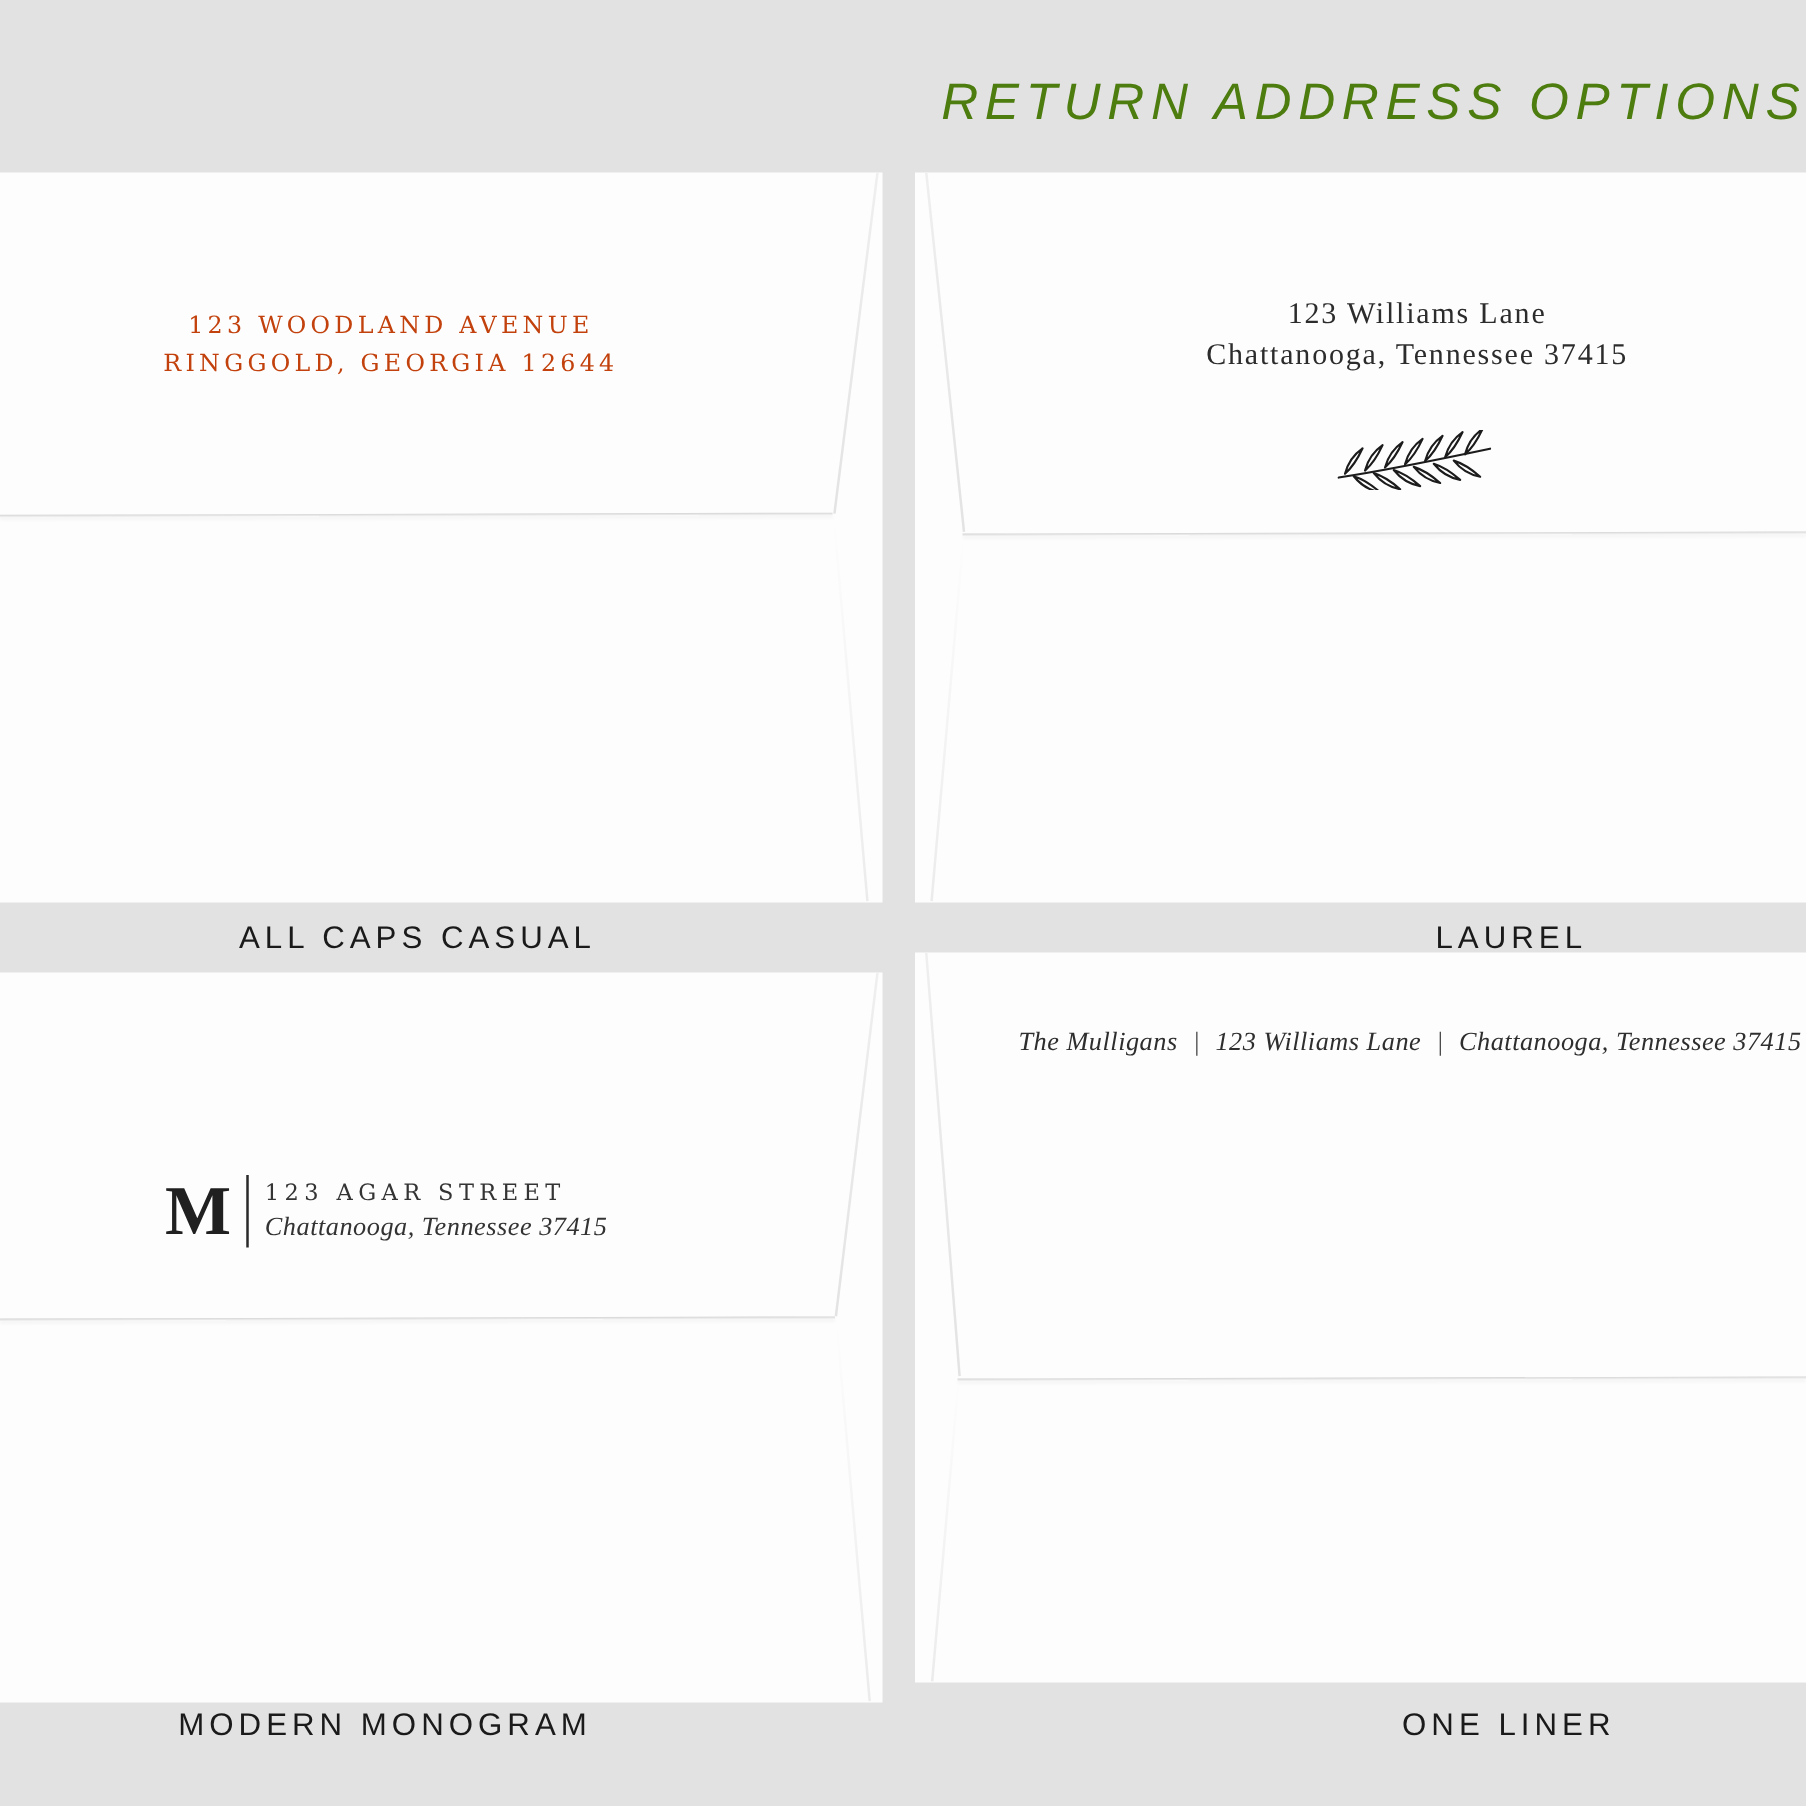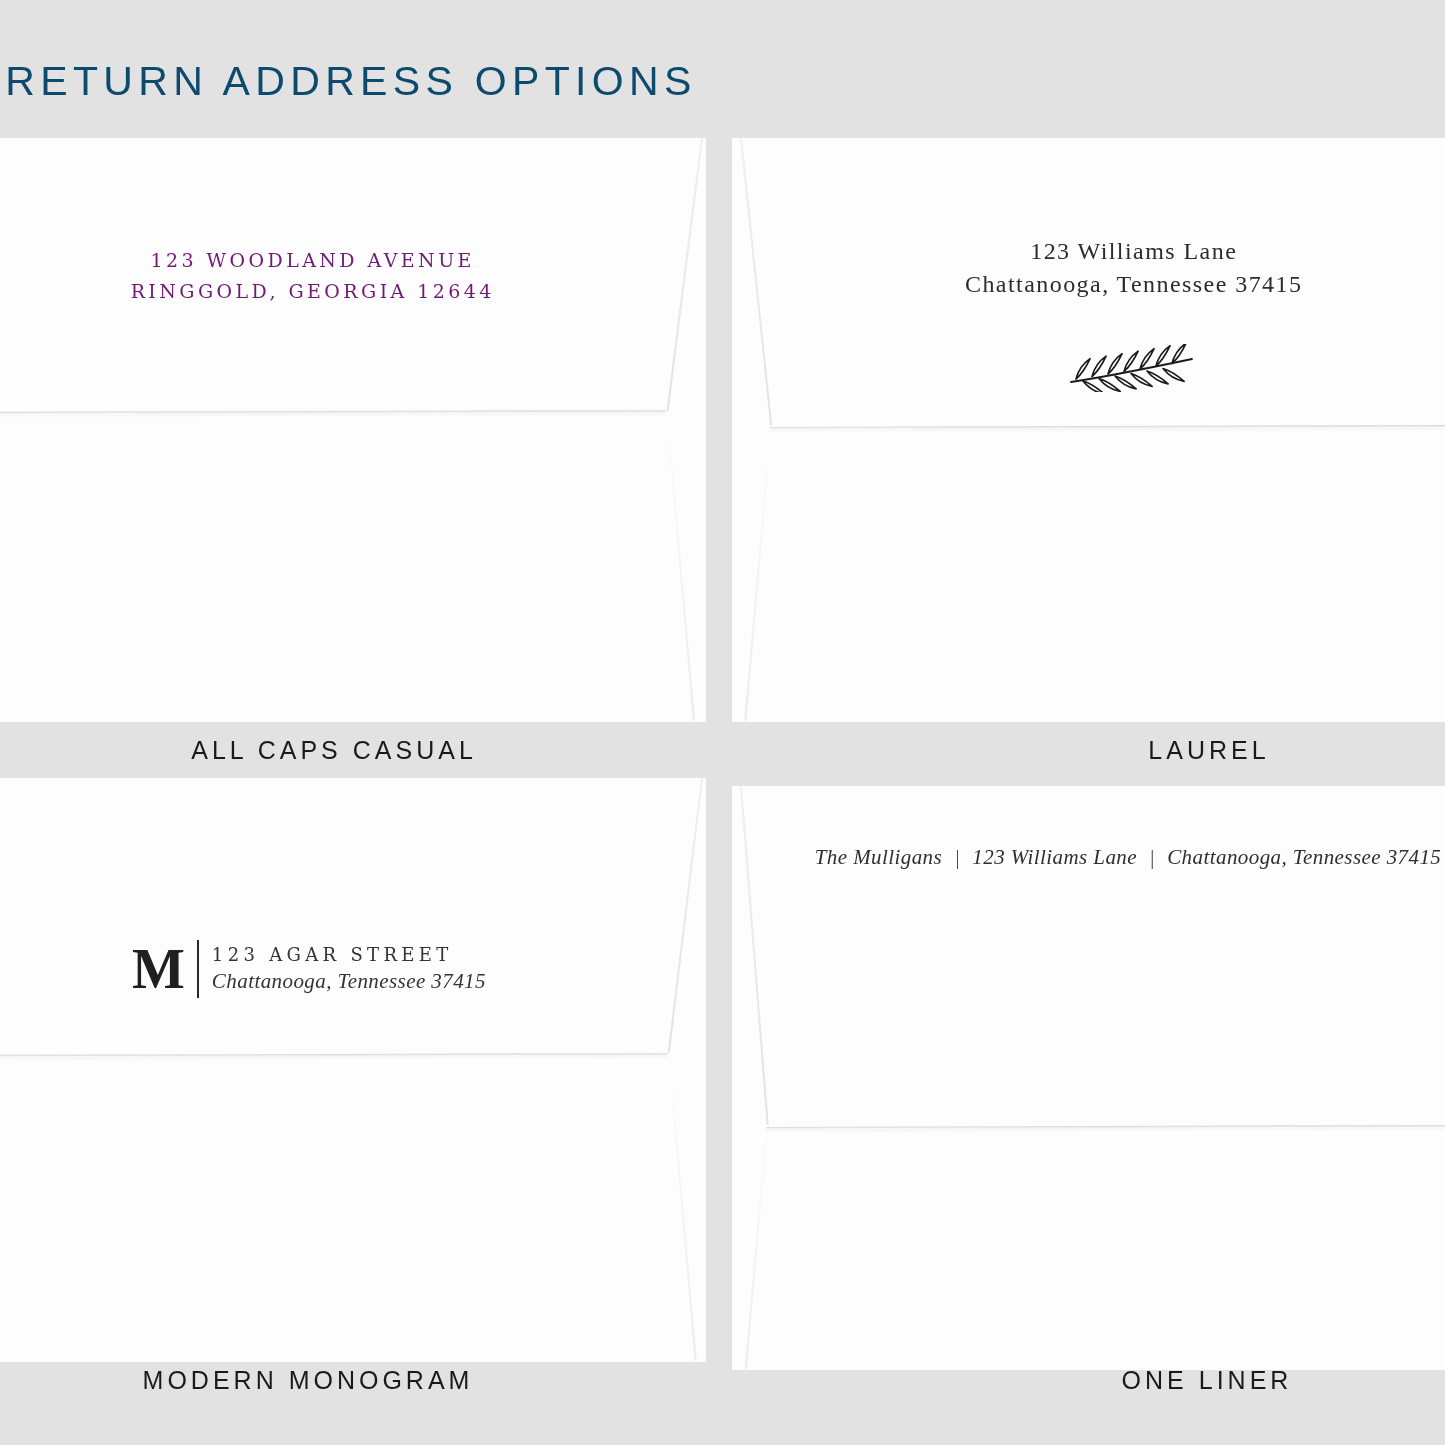--- a/index.html
+++ b/index.html
@@ -4,29 +4,29 @@
 <style>
   html,body{margin:0;padding:0;background:#e2e2e2;}
   .canvas{
     position:relative;width:1445px;height:1445px;margin:0 auto;
     background:#e2e2e2;overflow:hidden;
     font-family:"Liberation Sans",sans-serif;color:#161616;
   }
   
   .page-title{
     position:absolute;top:58px;left:0;width:100%;
-    text-align:left;font-size:41px;font-weight:500;
-    letter-spacing:0.13em;text-indent:0.13em;color:#0c4a6e;white-space:nowrap;
+    text-align:right;font-size:41px;font-weight:500;
+    letter-spacing:0.13em;text-indent:0.13em;color:#4d7c0f;white-space:nowrap;font-style:italic;
   }
   
   .panel{position:absolute;background:#fdfdfd;overflow:hidden;}
   .q1{left:0;top:138px;width:706px;height:584px;}
   .q2{left:732px;top:138px;width:713px;height:584px;}
   .q3{left:0;top:778px;width:706px;height:584px;}
-  .q4{left:732px;top:786px;width:713px;height:584px;}
+  .q4{left:732px;top:762px;width:713px;height:584px;}
 
   
   .flap-line{
     position:absolute;height:2px;
     background:linear-gradient(to bottom,rgba(0,0,0,0.16),rgba(0,0,0,0.03));
     box-shadow:0 2px 3px rgba(0,0,0,0.05);
   }
   .q1 .flap-line{top:273px;left:0;width:666px;transform:rotate(-0.15deg);}
   .q2 .flap-line{top:288px;left:38px;width:675px;transform:rotate(-0.15deg);}
   .q3 .flap-line{top:276px;left:0;width:668px;transform:rotate(-0.15deg);}
@@ -50,21 +50,21 @@
   .q1 .body-edge{left:666px;top:275px;height:309px;transform:rotate(-5deg);}
   .q2 .body-edge{left:38px;top:289px;height:295px;transform:rotate(5deg);}
   .q3 .body-edge{left:668px;top:277px;height:307px;transform:rotate(-5deg);}
   .q4 .body-edge{left:34px;top:340px;height:244px;transform:rotate(5deg);}
 
   
   .addr{position:absolute;text-align:center;}
   .q1 .addr{
     left:0;top:107px;width:622px;
     font-family:"DejaVu Serif",serif;font-size:19px;line-height:31px;
-    letter-spacing:0.18em;text-indent:0.18em;color:#701a75;white-space:nowrap;
+    letter-spacing:0.18em;text-indent:0.18em;color:#c2410c;white-space:nowrap;
   }
   .q2 .addr{
     left:101px;top:97px;width:600px;
     font-family:"Liberation Serif",serif;font-size:24px;line-height:33px;
     letter-spacing:0.06em;text-indent:0.06em;color:#2c2c2c;white-space:nowrap;
   }
   .q2 .laurel{position:absolute;left:336px;top:206px;}
 
   .mono-block{position:absolute;left:132px;top:162px;display:flex;align-items:center;}
   .mono-m{

